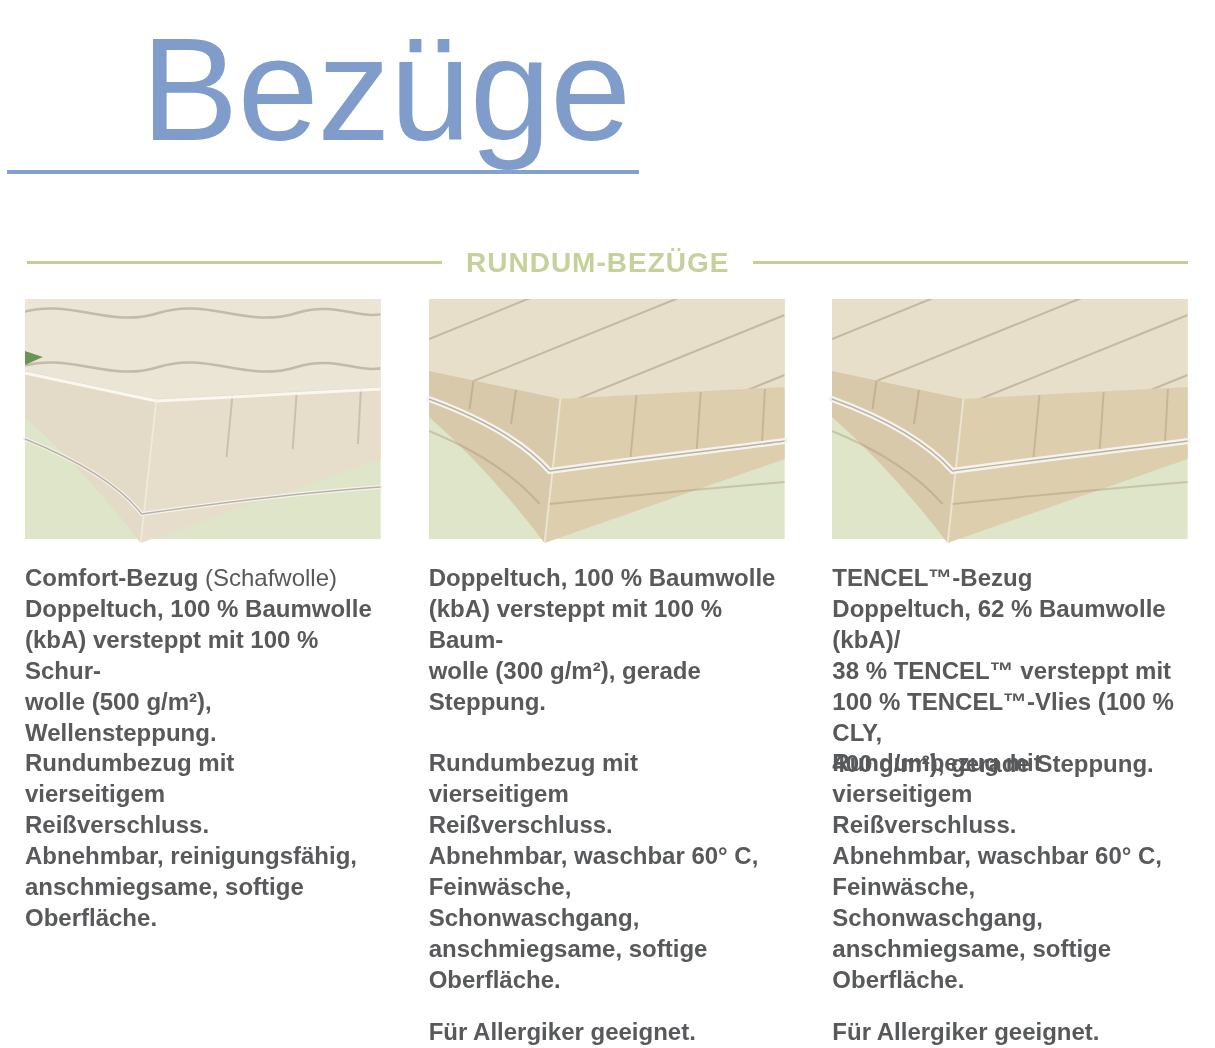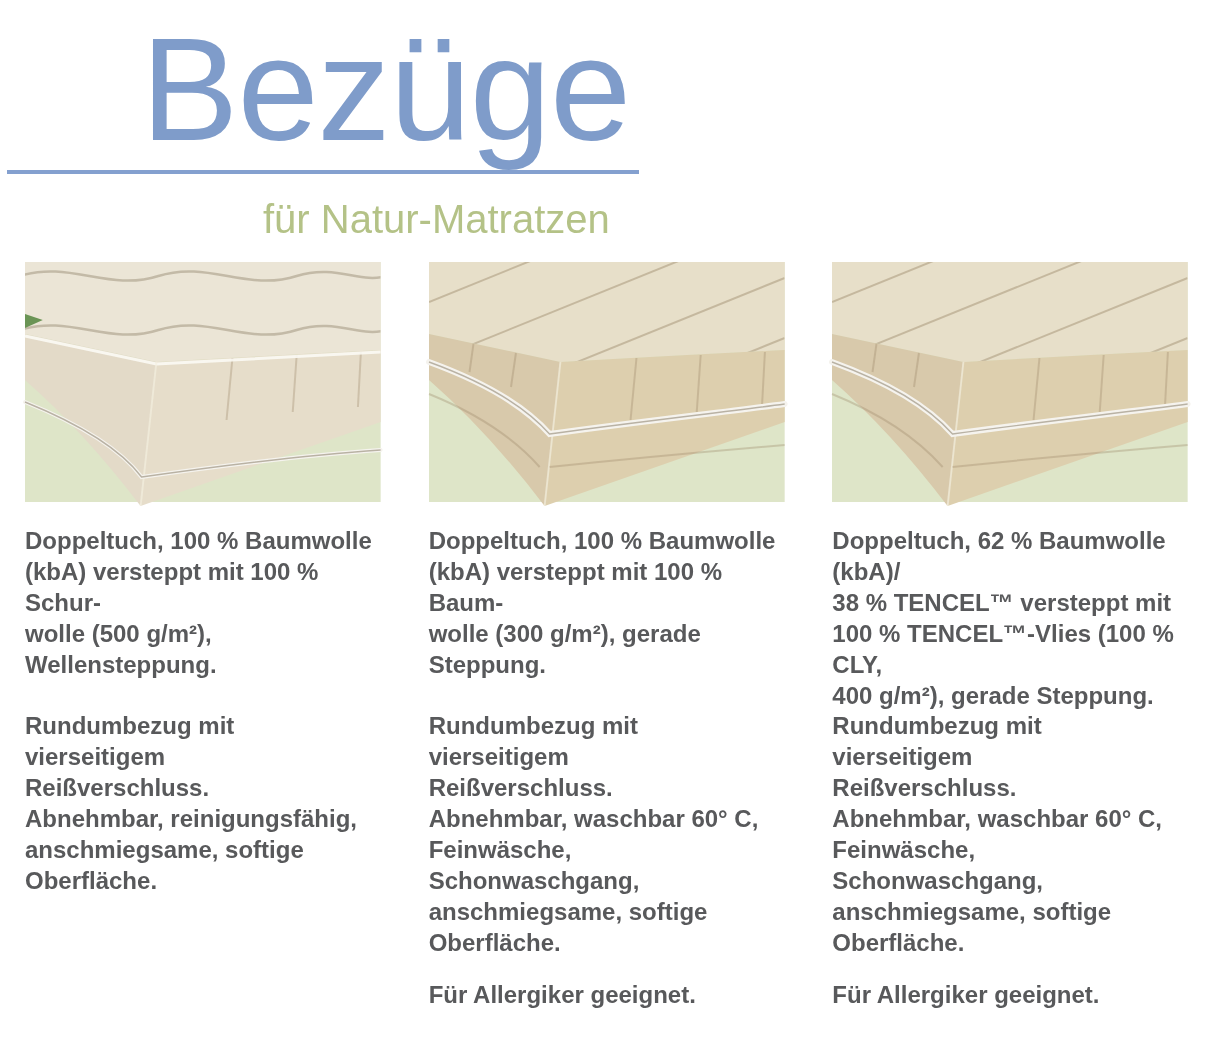--- a/index.html
+++ b/index.html
@@ -80,23 +80,27 @@
   .allergy{margin-top:21px;}
 </style>
 </head>
 <body>
 
 <div class="page">
 
   <header>
     <h1 class="page-title">Bezüge</h1>
     <div class="title-rule"></div>
-    <div class="subtitle">für Natur-Matratzen</div>
   </header>
 
+  <div class="section-header">
+    <div class="rule-green left"></div>
+    <div class="section-title">RUNDUM-BEZÜGE</div>
+    <div class="rule-green right"></div>
+  </div>
 
   <div class="products">
 
     <article class="product">
       <div class="photo photo--wave">
         <svg viewBox="0 0 360 254" preserveAspectRatio="none">
           <defs>
             <clipPath id="clipTopA">
                 <path d="M0,0 H360 V88 Q240,94 133,100 L0,72 Z"></path>
               </clipPath>
@@ -115,20 +119,21 @@
           <path class="sideseam" d="M275,93 L271,150"></path>
           <path class="sideseam" d="M340,90 L337,145"></path>
           <path class="piping" d="M0,74 L133,102 Q240,96 360,90"></path>
           <path class="edgehl" d="M133,100 L117,244"></path>
           <path class="zip-band" stroke-width="4" d="M0,140 C50,160 95,185 118,215 C210,202 300,192 360,188"></path>
           <path class="zip-core" d="M0,140 C50,160 95,185 118,215 C210,202 300,192 360,188"></path>
           <polygon class="tag" points="0,52 18,58 0,66"></polygon>
         </svg>
       </div>
       <div class="intro">
+        <div class="name-line"><strong>Comfort-Bezug</strong><span> (Schafwolle)</span></div>
         <div class="desc">Doppeltuch, 100 % Baumwolle
 (kbA) versteppt mit 100 % Schur-
 wolle (500 g/m²), Wellensteppung.</div>
       </div>
       <div class="features">Rundumbezug mit vierseitigem
 Reißverschluss.
 Abnehmbar, reinigungsfähig,
 anschmiegsame, softige Oberfläche.</div>
       <div class="allergy"></div>
     </article>
@@ -204,20 +209,21 @@
           <path class="sideseam" d="M275,93 L271,150"></path>
           <path class="sideseam" d="M340,90 L337,145"></path>
           <path class="edgehl" d="M133,100 L117,244"></path>
           <path class="sideseam" d="M0,132 C45,150 85,175 112,205"></path>
           <path class="sideseam" d="M122,205 C210,196 300,188 360,183"></path>
           <path class="zip-band" stroke-width="6" d="M0,100 C50,118 95,142 122,172 C210,160 300,150 360,142"></path>
           <path class="zip-core" d="M0,100 C50,118 95,142 122,172 C210,160 300,150 360,142"></path>
         </svg>
       </div>
       <div class="intro">
+        <div class="name-line"><strong>TENCEL™-Bezug</strong><span></span></div>
         <div class="desc">Doppeltuch, 62 % Baumwolle (kbA)/
 38 % TENCEL™ versteppt mit
 100 % TENCEL™-Vlies (100 % CLY,
 400 g/m²), gerade Steppung.</div>
       </div>
       <div class="features">Rundumbezug mit vierseitigem
 Reißverschluss.
 Abnehmbar, waschbar 60° C,
 Feinwäsche, Schonwaschgang,
 anschmiegsame, softige Oberfläche.</div>

